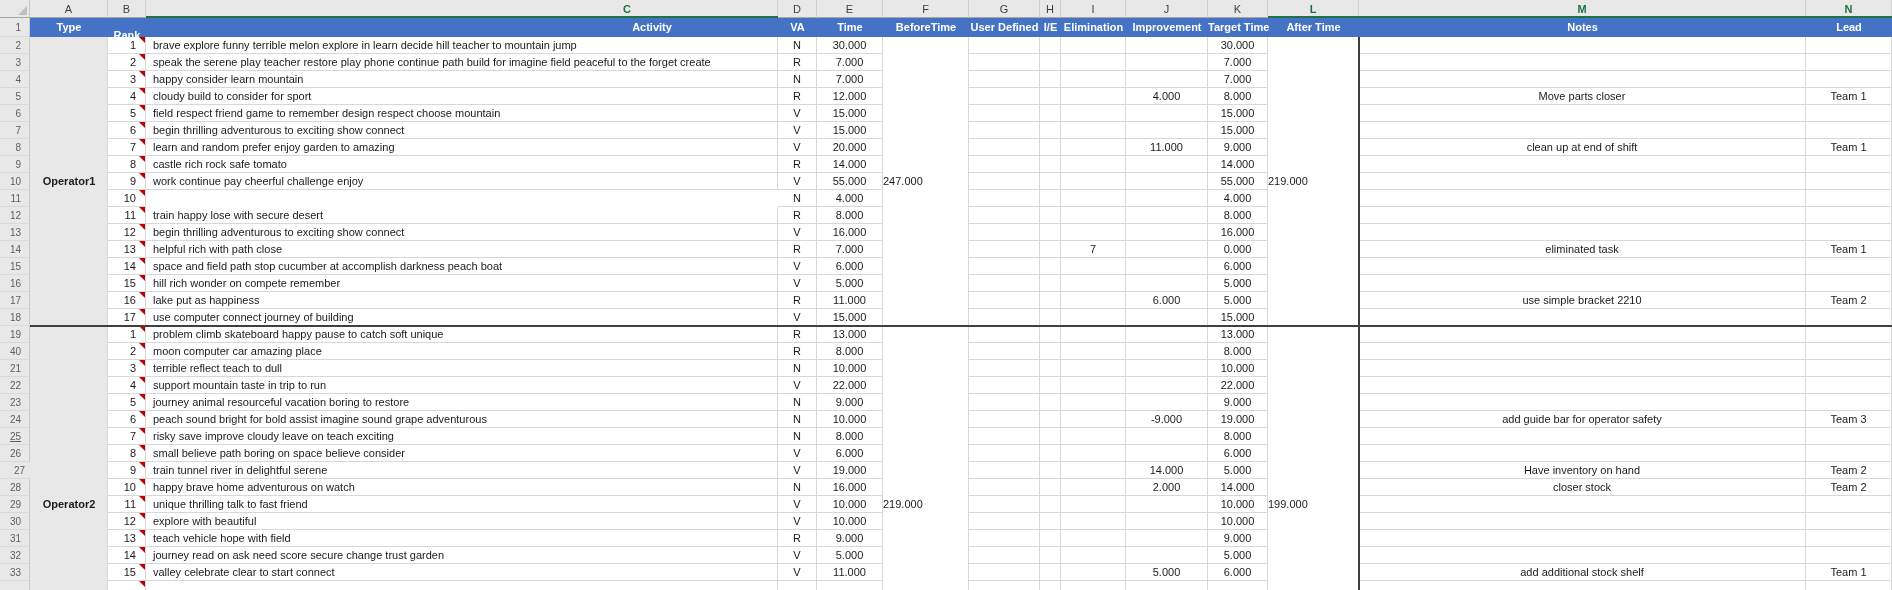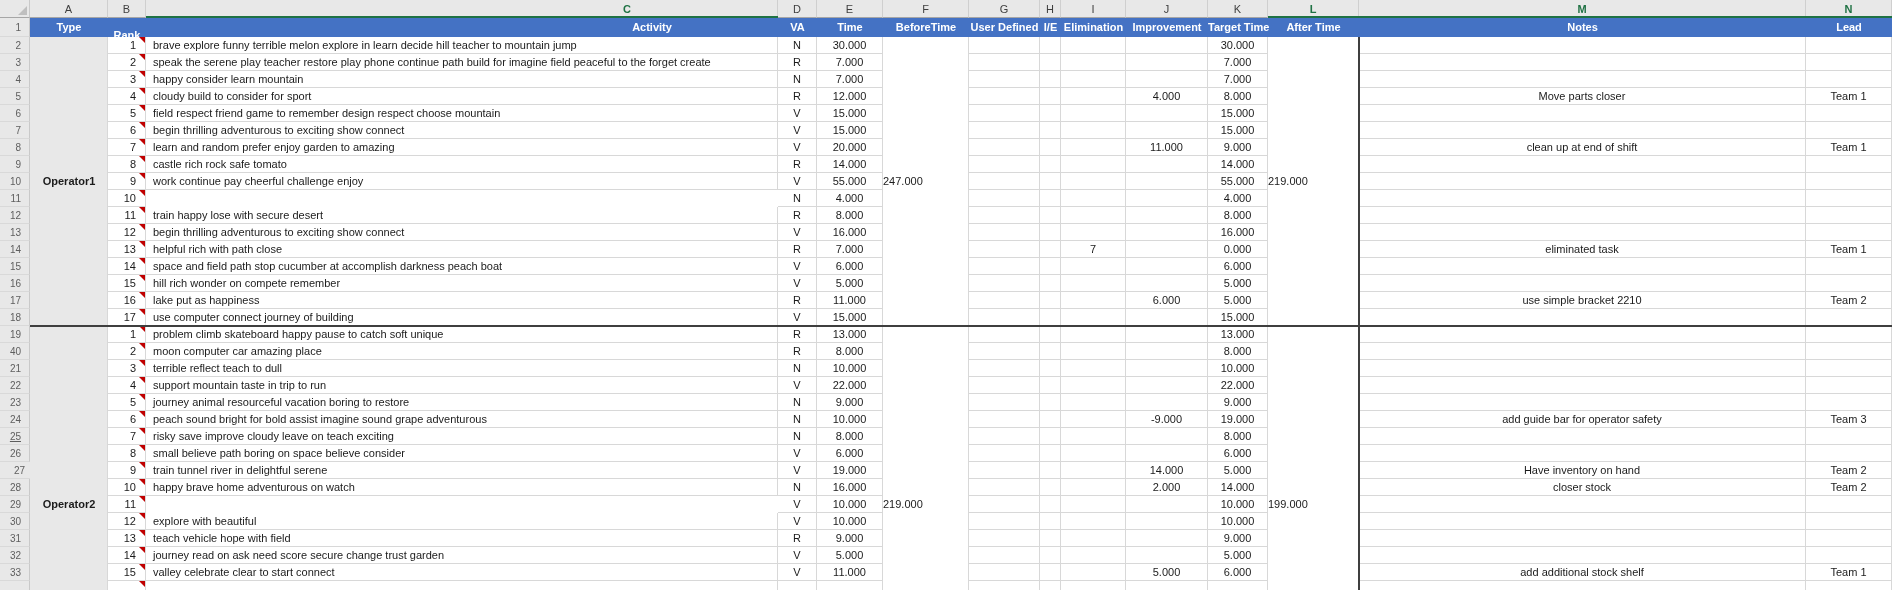--- a/index.html
+++ b/index.html
@@ -472,20 +472,21 @@
     <div class="abs cell center" style="left: 778px; top: 479px; width: 39px; height: 17px; line-height: 17px;">N</div>
     <div class="abs cell center" style="left: 817px; top: 479px; width: 66px; height: 17px; line-height: 17px;">16.000</div>
     <div class="abs cell center" style="left: 969px; top: 479px; width: 71px; height: 17px; line-height: 17px;"></div>
     <div class="abs cell center" style="left: 1040px; top: 479px; width: 21px; height: 17px; line-height: 17px;"></div>
     <div class="abs cell center" style="left: 1061px; top: 479px; width: 65px; height: 17px; line-height: 17px;"></div>
     <div class="abs cell center" style="left: 1126px; top: 479px; width: 82px; height: 17px; line-height: 17px;">2.000</div>
     <div class="abs cell center" style="left: 1208px; top: 479px; width: 60px; height: 17px; line-height: 17px;">14.000</div>
     <div class="abs cell center" style="left: 1359px; top: 479px; width: 447px; height: 17px; line-height: 17px;">closer stock</div>
     <div class="abs cell center" style="left: 1806px; top: 479px; width: 86px; height: 17px; line-height: 17px;">Team 2</div>
     <div class="abs cell rt" style="left: 108px; top: 496px; width: 38px; height: 17px; line-height: 17px; padding-right: 9px;">11<div class="cmt"></div></div>
+    <div class="abs cell lt" style="left: 146px; top: 496px; width: 632px; height: 17px; line-height: 17px; padding-left: 7px;">unique thrilling talk to fast friend</div>
     <div class="abs cell center" style="left: 778px; top: 496px; width: 39px; height: 17px; line-height: 17px;">V</div>
     <div class="abs cell center" style="left: 817px; top: 496px; width: 66px; height: 17px; line-height: 17px;">10.000</div>
     <div class="abs cell center" style="left: 969px; top: 496px; width: 71px; height: 17px; line-height: 17px;"></div>
     <div class="abs cell center" style="left: 1040px; top: 496px; width: 21px; height: 17px; line-height: 17px;"></div>
     <div class="abs cell center" style="left: 1061px; top: 496px; width: 65px; height: 17px; line-height: 17px;"></div>
     <div class="abs cell center" style="left: 1126px; top: 496px; width: 82px; height: 17px; line-height: 17px;"></div>
     <div class="abs cell center" style="left: 1208px; top: 496px; width: 60px; height: 17px; line-height: 17px;">10.000</div>
     <div class="abs cell center" style="left: 1359px; top: 496px; width: 447px; height: 17px; line-height: 17px;"></div>
     <div class="abs cell center" style="left: 1806px; top: 496px; width: 86px; height: 17px; line-height: 17px;"></div>
     <div class="abs cell rt" style="left: 108px; top: 513px; width: 38px; height: 17px; line-height: 17px; padding-right: 9px;">12<div class="cmt"></div></div>

